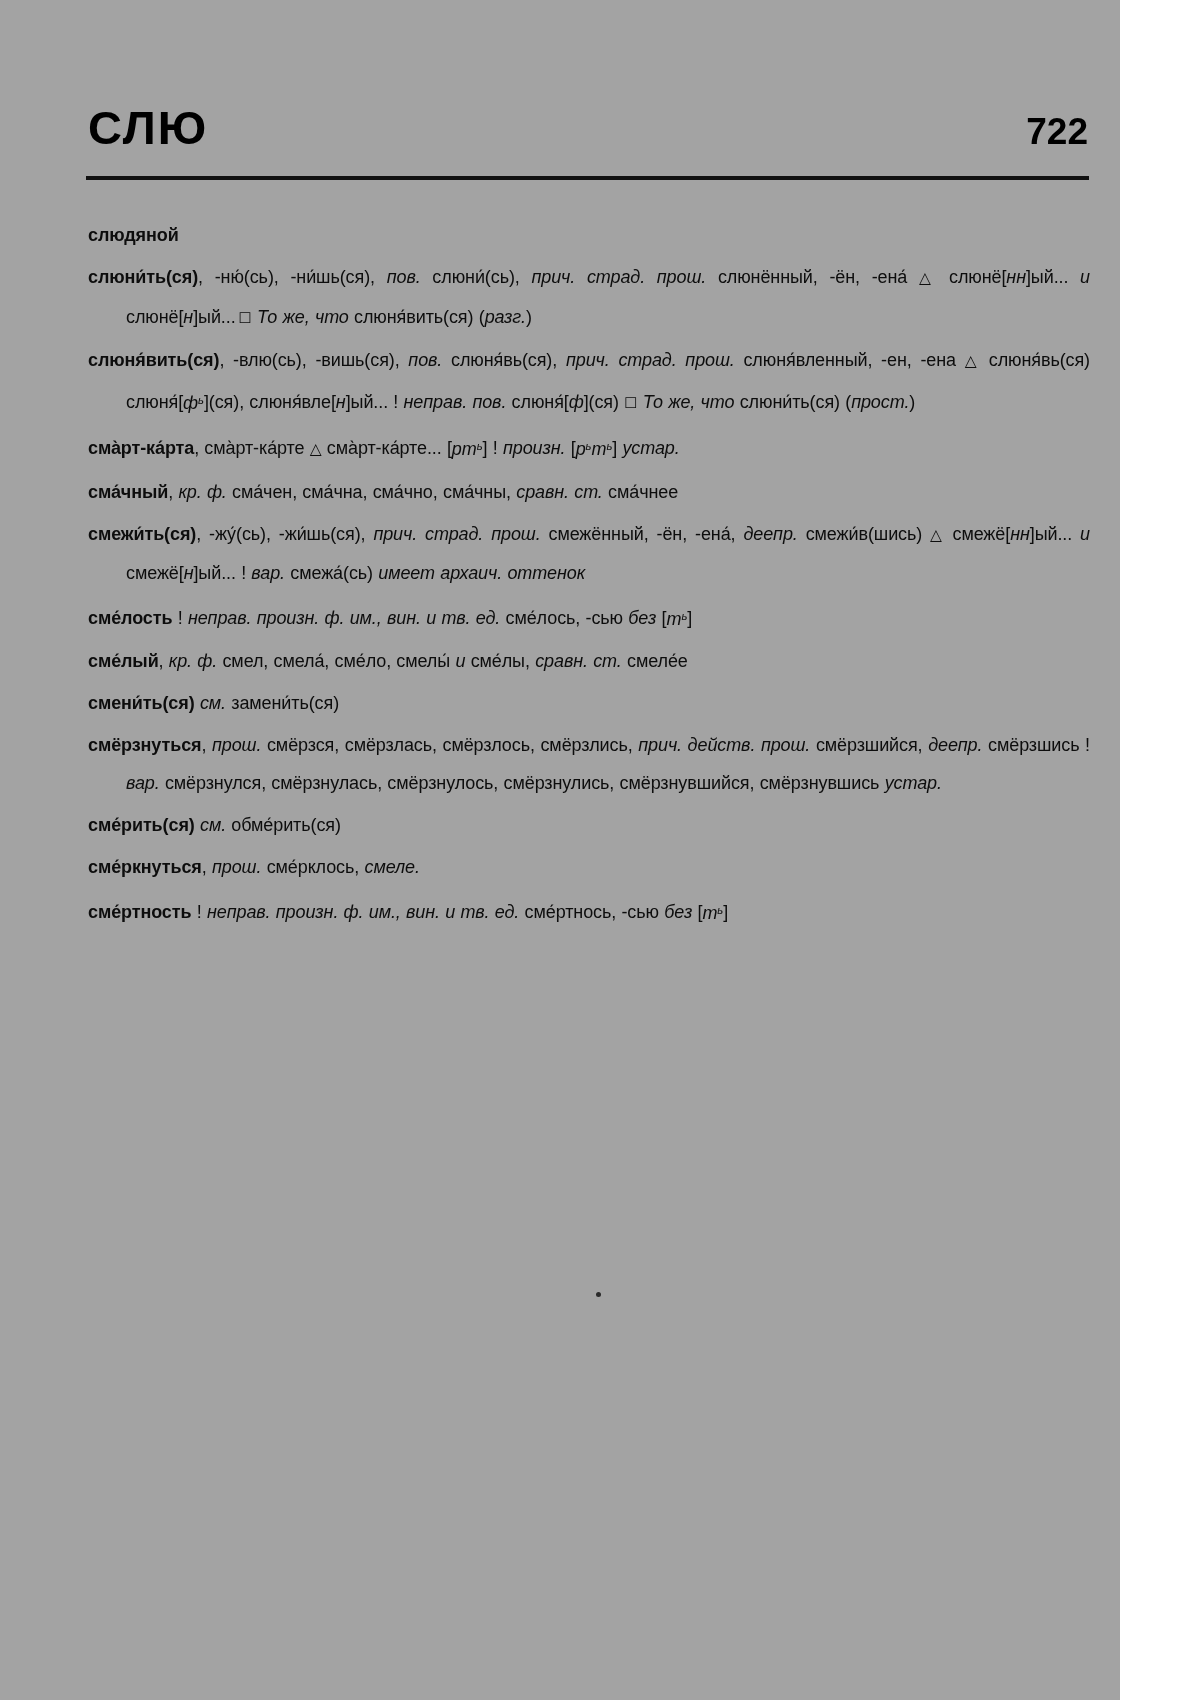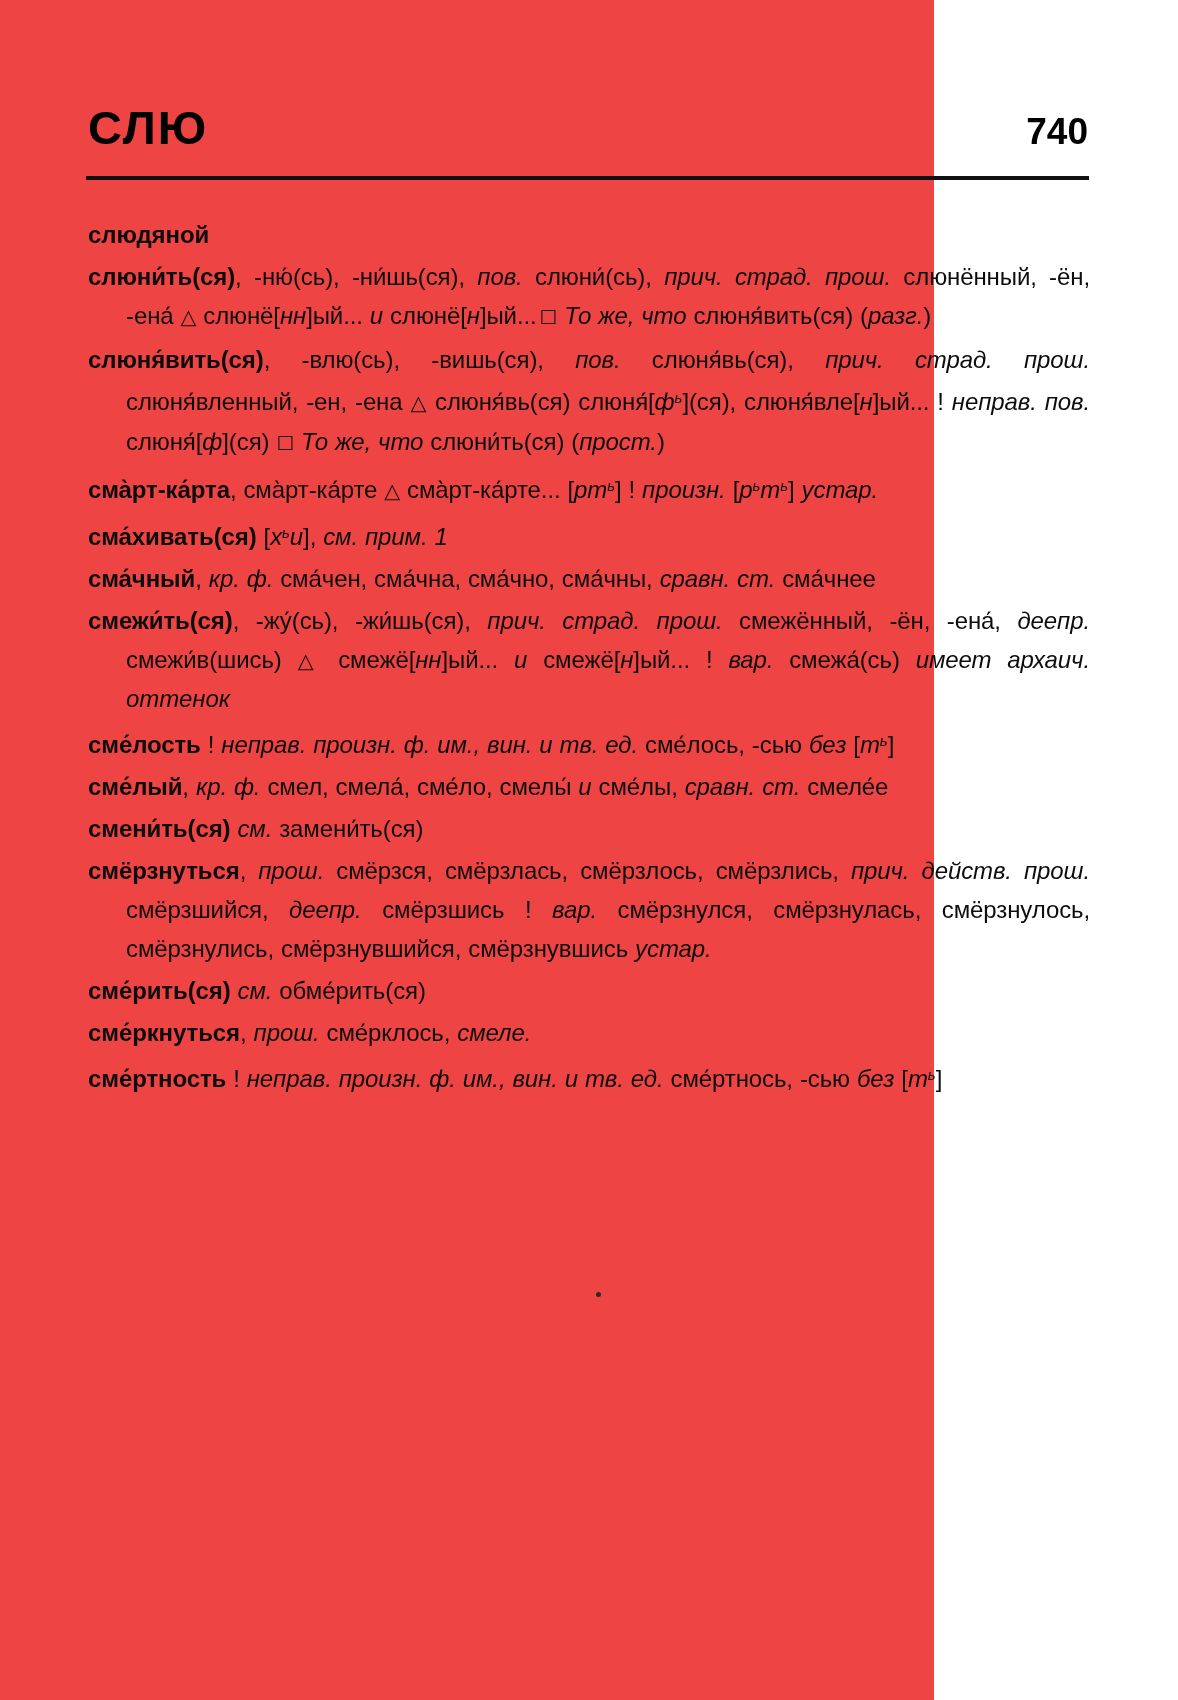--- a/index.html
+++ b/index.html
@@ -11,23 +11,23 @@
     width: 1178px;
     height: 1700px;
     font-family: "Liberation Serif", "DejaVu Serif", serif;
     color: #0a0a0a;
     position: relative;
     overflow: hidden;
   }
   .page {
     position: absolute;
     left: 0; top: 0;
-    width: 934px;
+    width: 1120px;
     height: 1700px;
-    background: #ef4444;
+    background: #a3a3a3;
   }
   
   .head-row {
     position: absolute;
     left: 88px;
     top: 104px;
     width: 1000px;
     height: 70px;
     display: flex;
     align-items: baseline;
@@ -58,21 +58,21 @@
   }
   
   .entries {
     position: absolute;
     left: 88px;
     top: 216px;
     width: 1002px;
   }
   .entry {
     font-family: "Liberation Sans", "DejaVu Sans", sans-serif;
-    font-size: 24px;
+    font-size: 18px;
     line-height: 38.6px;
     color: #0d0d0d;
     padding-left: 38px;
     text-indent: -38px;
     margin: 0 0 3.4px 0;
     text-align: justify;
     text-justify: inter-word;
     word-spacing: 0.4px;
     letter-spacing: -0.1px;
   }
@@ -112,31 +112,30 @@
     border-radius: 50%;
   }
 </style>
 </head>
 <body>
 
 <div class="page">
 
   <div class="head-row">
     <div class="head-word">СЛЮ</div>
-    <div class="head-page">740</div>
+    <div class="head-page">722</div>
   </div>
 
   <div class="head-rule"></div>
 
   <div class="entries">
       <p class="entry"><span class="hw">слюдяной</span></p>
       <p class="entry"><span class="hw">слюни́ть(ся)</span>, -ню́(сь), -ни́шь(ся), <span class="it">пов.</span> слюни́(сь), <span class="it">прич. страд. прош.</span> слюнённый, -ён, -ена́ <span class="glyph-delta">△</span> слюнё[<span class="it">нн</span>]ый... <span class="it">и</span> слюнё[<span class="it">н</span>]ый...<span class="spacer-sm"></span><span class="glyph-square">☐</span> <span class="it">То же, что</span> слюня́вить(ся) (<span class="it">разг.</span>)</p>
       <p class="entry"><span class="hw">слюня́вить(ся)</span>, -влю(сь), -вишь(ся), <span class="it">пов.</span> слюня́вь(ся), <span class="it">прич. страд. прош.</span> слюня́вленный, -ен, -ена <span class="glyph-delta">△</span> слюня́вь(ся) слюня́[<span class="it">ф<span class="sup">ь</span></span>](ся), слюня́вле[<span class="it">н</span>]ый... ! <span class="it">неправ. пов.</span> слюня́[<span class="it">ф</span>](ся) <span class="glyph-square">☐</span> <span class="it">То же, что</span> слюни́ть(ся) (<span class="it">прост.</span>)</p>
       <p class="entry"><span class="hw">сма̀рт-ка́рта</span>, сма̀рт-ка́рте <span class="glyph-delta">△</span> сма̀рт-ка́рте... [<span class="it">рт<span class="sup">ь</span></span>] ! <span class="it">произн.</span> [<span class="it">р<span class="sup">ь</span>т<span class="sup">ь</span></span>] <span class="it">устар.</span></p>
-      <p class="entry"><span class="hw">сма́хивать(ся)</span> [<span class="it">х<span class="sup">ь</span>и</span>], <span class="it">см. прим. 1</span></p>
       <p class="entry"><span class="hw">сма́чный</span>, <span class="it">кр. ф.</span> сма́чен, сма́чна, сма́чно, сма́чны, <span class="it">сравн. ст.</span> сма́чнее</p>
       <p class="entry"><span class="hw">смежи́ть(ся)</span>, -жу́(сь), -жи́шь(ся), <span class="it">прич. страд. прош.</span> смежённый, -ён, -ена́, <span class="it">деепр.</span> смежи́в(шись) <span class="glyph-delta">△</span> смежё[<span class="it">нн</span>]ый... <span class="it">и</span> смежё[<span class="it">н</span>]ый... ! <span class="it">вар.</span> смежа́(сь) <span class="it">имеет архаич. оттенок</span></p>
       <p class="entry"><span class="hw">сме́лость</span> ! <span class="it">неправ. произн. ф. им., вин. и тв. ед.</span> сме́лось, -сью <span class="it">без</span> [<span class="it">т<span class="sup">ь</span></span>]</p>
       <p class="entry"><span class="hw">сме́лый</span>, <span class="it">кр. ф.</span> смел, смела́, сме́ло, смелы́ <span class="it">и</span> сме́лы, <span class="it">сравн. ст.</span> смеле́е</p>
       <p class="entry"><span class="hw">смени́ть(ся)</span> <span class="it">см.</span> замени́ть(ся)</p>
       <p class="entry"><span class="hw">смёрзнуться</span>, <span class="it">прош.</span> смёрзся, смёрзлась, смёрзлось, смёрзлись, <span class="it">прич. действ. прош.</span> смёрзшийся, <span class="it">деепр.</span> смёрзшись ! <span class="it">вар.</span> смёрзнулся, смёрзнулась, смёрзнулось, смёрзнулись, смёрзнувшийся, смёрзнувшись <span class="it">устар.</span></p>
       <p class="entry"><span class="hw">сме́рить(ся)</span> <span class="it">см.</span> обме́рить(ся)</p>
       <p class="entry"><span class="hw">сме́ркнуться</span>, <span class="it">прош.</span> сме́рклось, <span class="it">смеле.</span></p>
       <p class="entry"><span class="hw">сме́ртность</span> ! <span class="it">неправ. произн. ф. им., вин. и тв. ед.</span> сме́ртнось, -сью <span class="it">без</span> [<span class="it">т<span class="sup">ь</span></span>]</p>
     </div>

